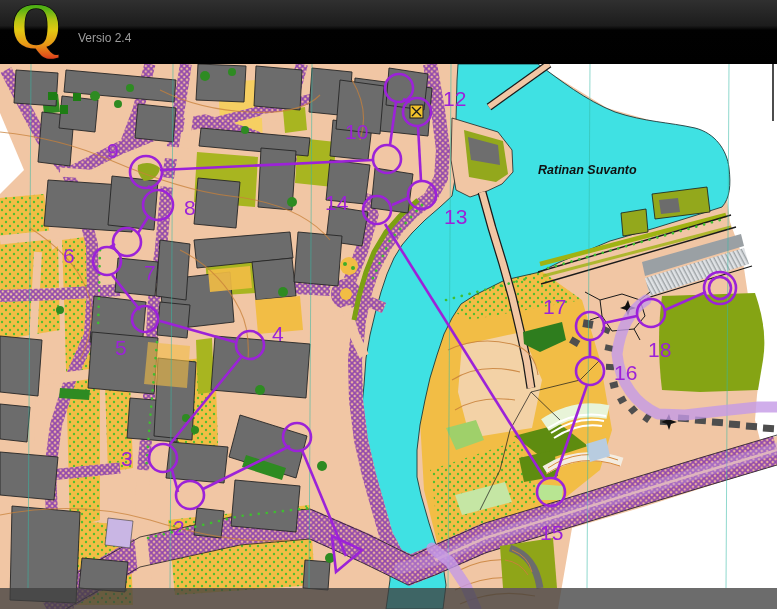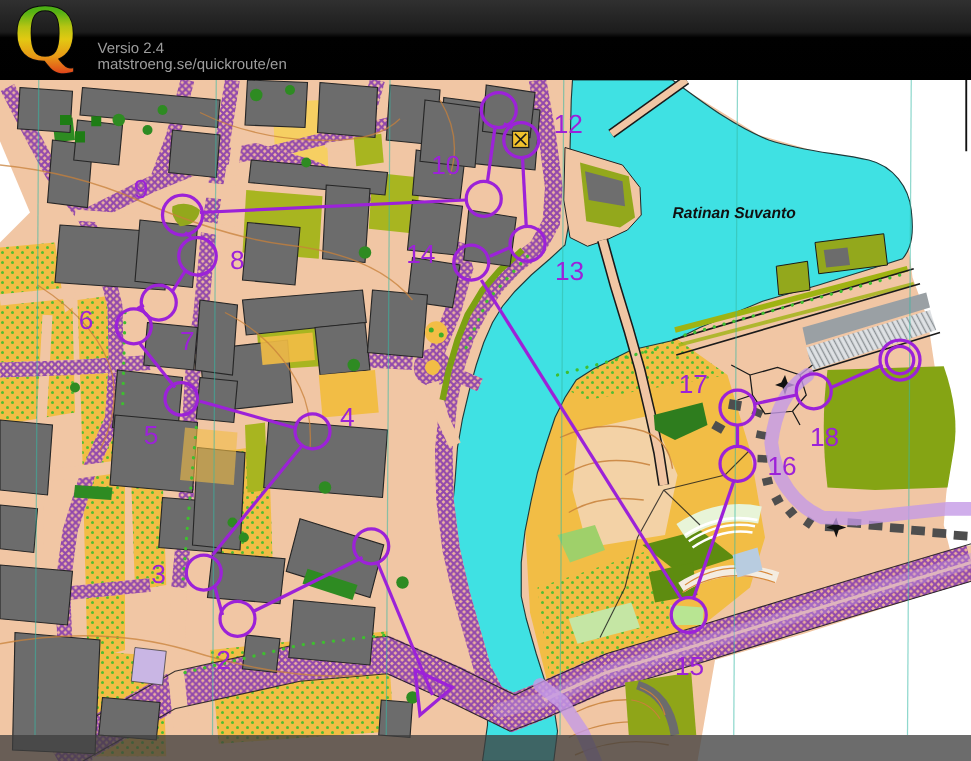--- a/index.html
+++ b/index.html
@@ -416,15 +416,14 @@
    <stop offset="0.42" stop-color="#b5c413"></stop>
    <stop offset="0.56" stop-color="#e2c912"></stop>
    <stop offset="0.75" stop-color="#e89a16"></stop>
    <stop offset="0.9" stop-color="#e2581a"></stop>
    <stop offset="1" stop-color="#d6241d"></stop>
  </linearGradient>
  </defs>
  <text x="33" y="48" text-anchor="middle" font-family="Liberation Serif, serif" font-weight="bold" font-size="65" fill="url(#qg)" stroke="#0a0a0a" stroke-width="1.5" paint-order="stroke">Q</text>
 </svg>
 <div id="sub1">Versio 2.4</div>
-<div id="sub2">matstroeng.se/quickroute/en</div>
 <div id="bottombar"></div>
 </div>
 
 </body></html>

